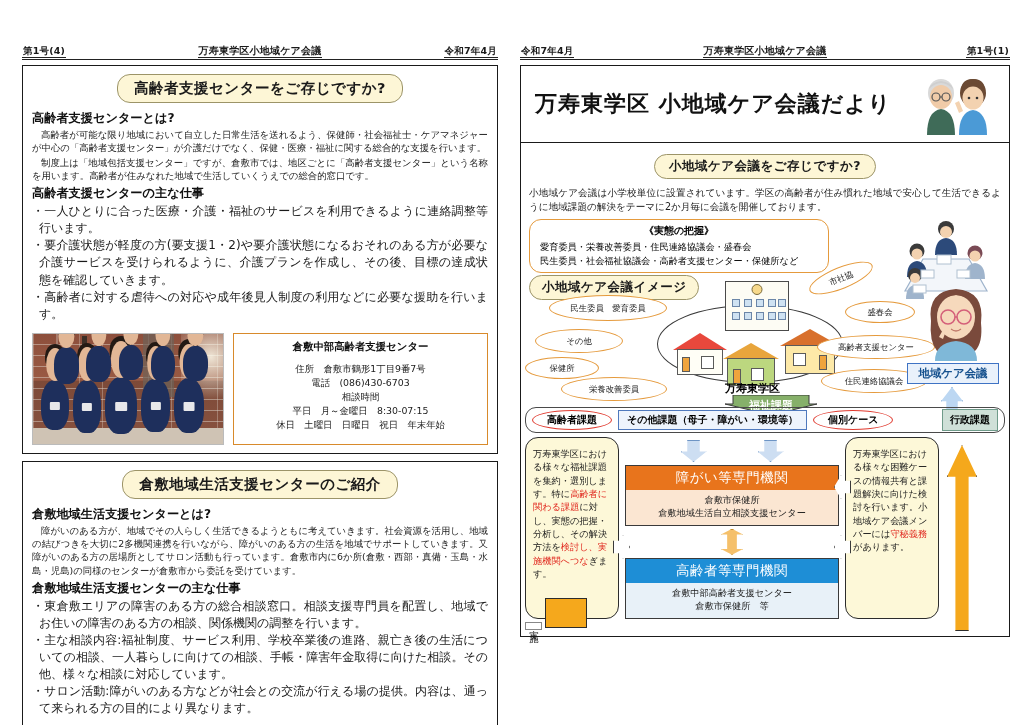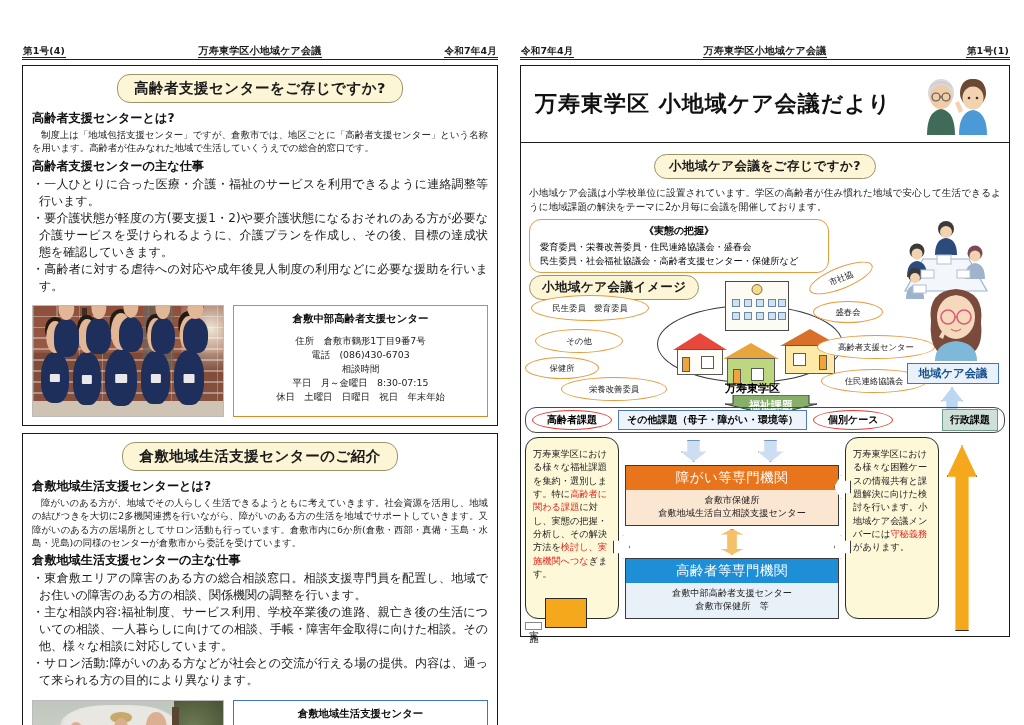--- a/index.html
+++ b/index.html
@@ -283,20 +283,21 @@
     <div class="runhead">
       <div class="rh-l"><span>第1号(4)</span></div>
       <div class="rh-c"><span>万寿東学区小地域ケア会議</span></div>
       <div class="rh-r"><span>令和7年4月</span></div>
     </div>
 
     <div class="frame">
       <div class="pill">高齢者支援センターをご存じですか?</div>
       <div class="blk">
         <h3 class="sec">高齢者支援センターとは?</h3>
+        <p class="body ind">高齢者が可能な限り地域において自立した日常生活を送れるよう、保健師・社会福祉士・ケアマネジャーが中心の「高齢者支援センター」が介護だけでなく、保健・医療・福祉に関する総合的な支援を行います。</p>
         <p class="body ind">制度上は「地域包括支援センター」ですが、倉敷市では、地区ごとに「高齢者支援センター」という名称を用います。高齢者が住みなれた地域で生活していくうえでの総合的窓口です。</p>
         <h3 class="sec">高齢者支援センターの主な仕事</h3>
         <ul class="dots">
           <li>一人ひとりに合った医療・介護・福祉のサービスを利用できるように連絡調整等行います。</li>
           <li>要介護状態が軽度の方(要支援1・2)や要介護状態になるおそれのある方が必要な介護サービスを受けられるように、介護プランを作成し、その後、目標の達成状態を確認していきます。</li>
           <li>高齢者に対する虐待への対応や成年後見人制度の利用などに必要な援助を行います。</li>
         </ul>
       </div>
       <div class="row2">
         <div class="photo photo-staff">
@@ -506,27 +507,27 @@
             <span class="door-s" style="left:6px;top:26px;"></span>
             <span class="win-s" style="left:24px;top:25px;"></span>
           </div>
           <div class="h3r">
             <span class="roof"></span>
               <span class="wall"></span>
             <span class="win-s" style="left:8px;top:24px;"></span>
             <span class="door-s" style="left:34px;top:26px;"></span>
           </div>
 
-          <div class="bubble" style="left:2px;  top:18px; width:118px; height:26px;">民生委員　愛育委員</div>
+          <div class="bubble" style="left:20px;  top:18px; width:118px; height:26px;">民生委員　愛育委員</div>
           <div class="bubble" style="left:6px;  top:52px; width:88px;  height:24px;">その他</div>
           <div class="bubble" style="left:-4px; top:80px; width:74px;  height:22px;">保健所</div>
           <div class="bubble" style="left:32px; top:100px;width:106px; height:24px;">栄養改善委員</div>
 
           <div class="bubble" style="left:278px; top:-10px; width:68px; height:22px; transform:rotate(-22deg);">市社協</div>
-          <div class="bubble" style="left:284px; top:24px;  width:70px; height:22px;">盛春会</div>
+          <div class="bubble" style="left:316px; top:24px;  width:70px; height:22px;">盛春会</div>
           <div class="bubble" style="left:288px; top:58px;  width:118px;height:24px;">高齢者支援センター</div>
           <div class="bubble" style="left:292px; top:92px;  width:106px;height:24px;">住民連絡協議会</div>
 
           <div class="gakku-label">万寿東学区</div>
           <div class="green-arrow">
             <svg viewBox="0 0 92 20" width="92" height="20" style="position:absolute;inset:0;">
               <polygon points="8,0 84,0 84,9 92,9 46,20 0,9 8,9" fill="#86b06a" stroke="#3a3a3a" stroke-width="1"></polygon>
             </svg>
             <div class="lbl">福祉課題</div>
           </div>

